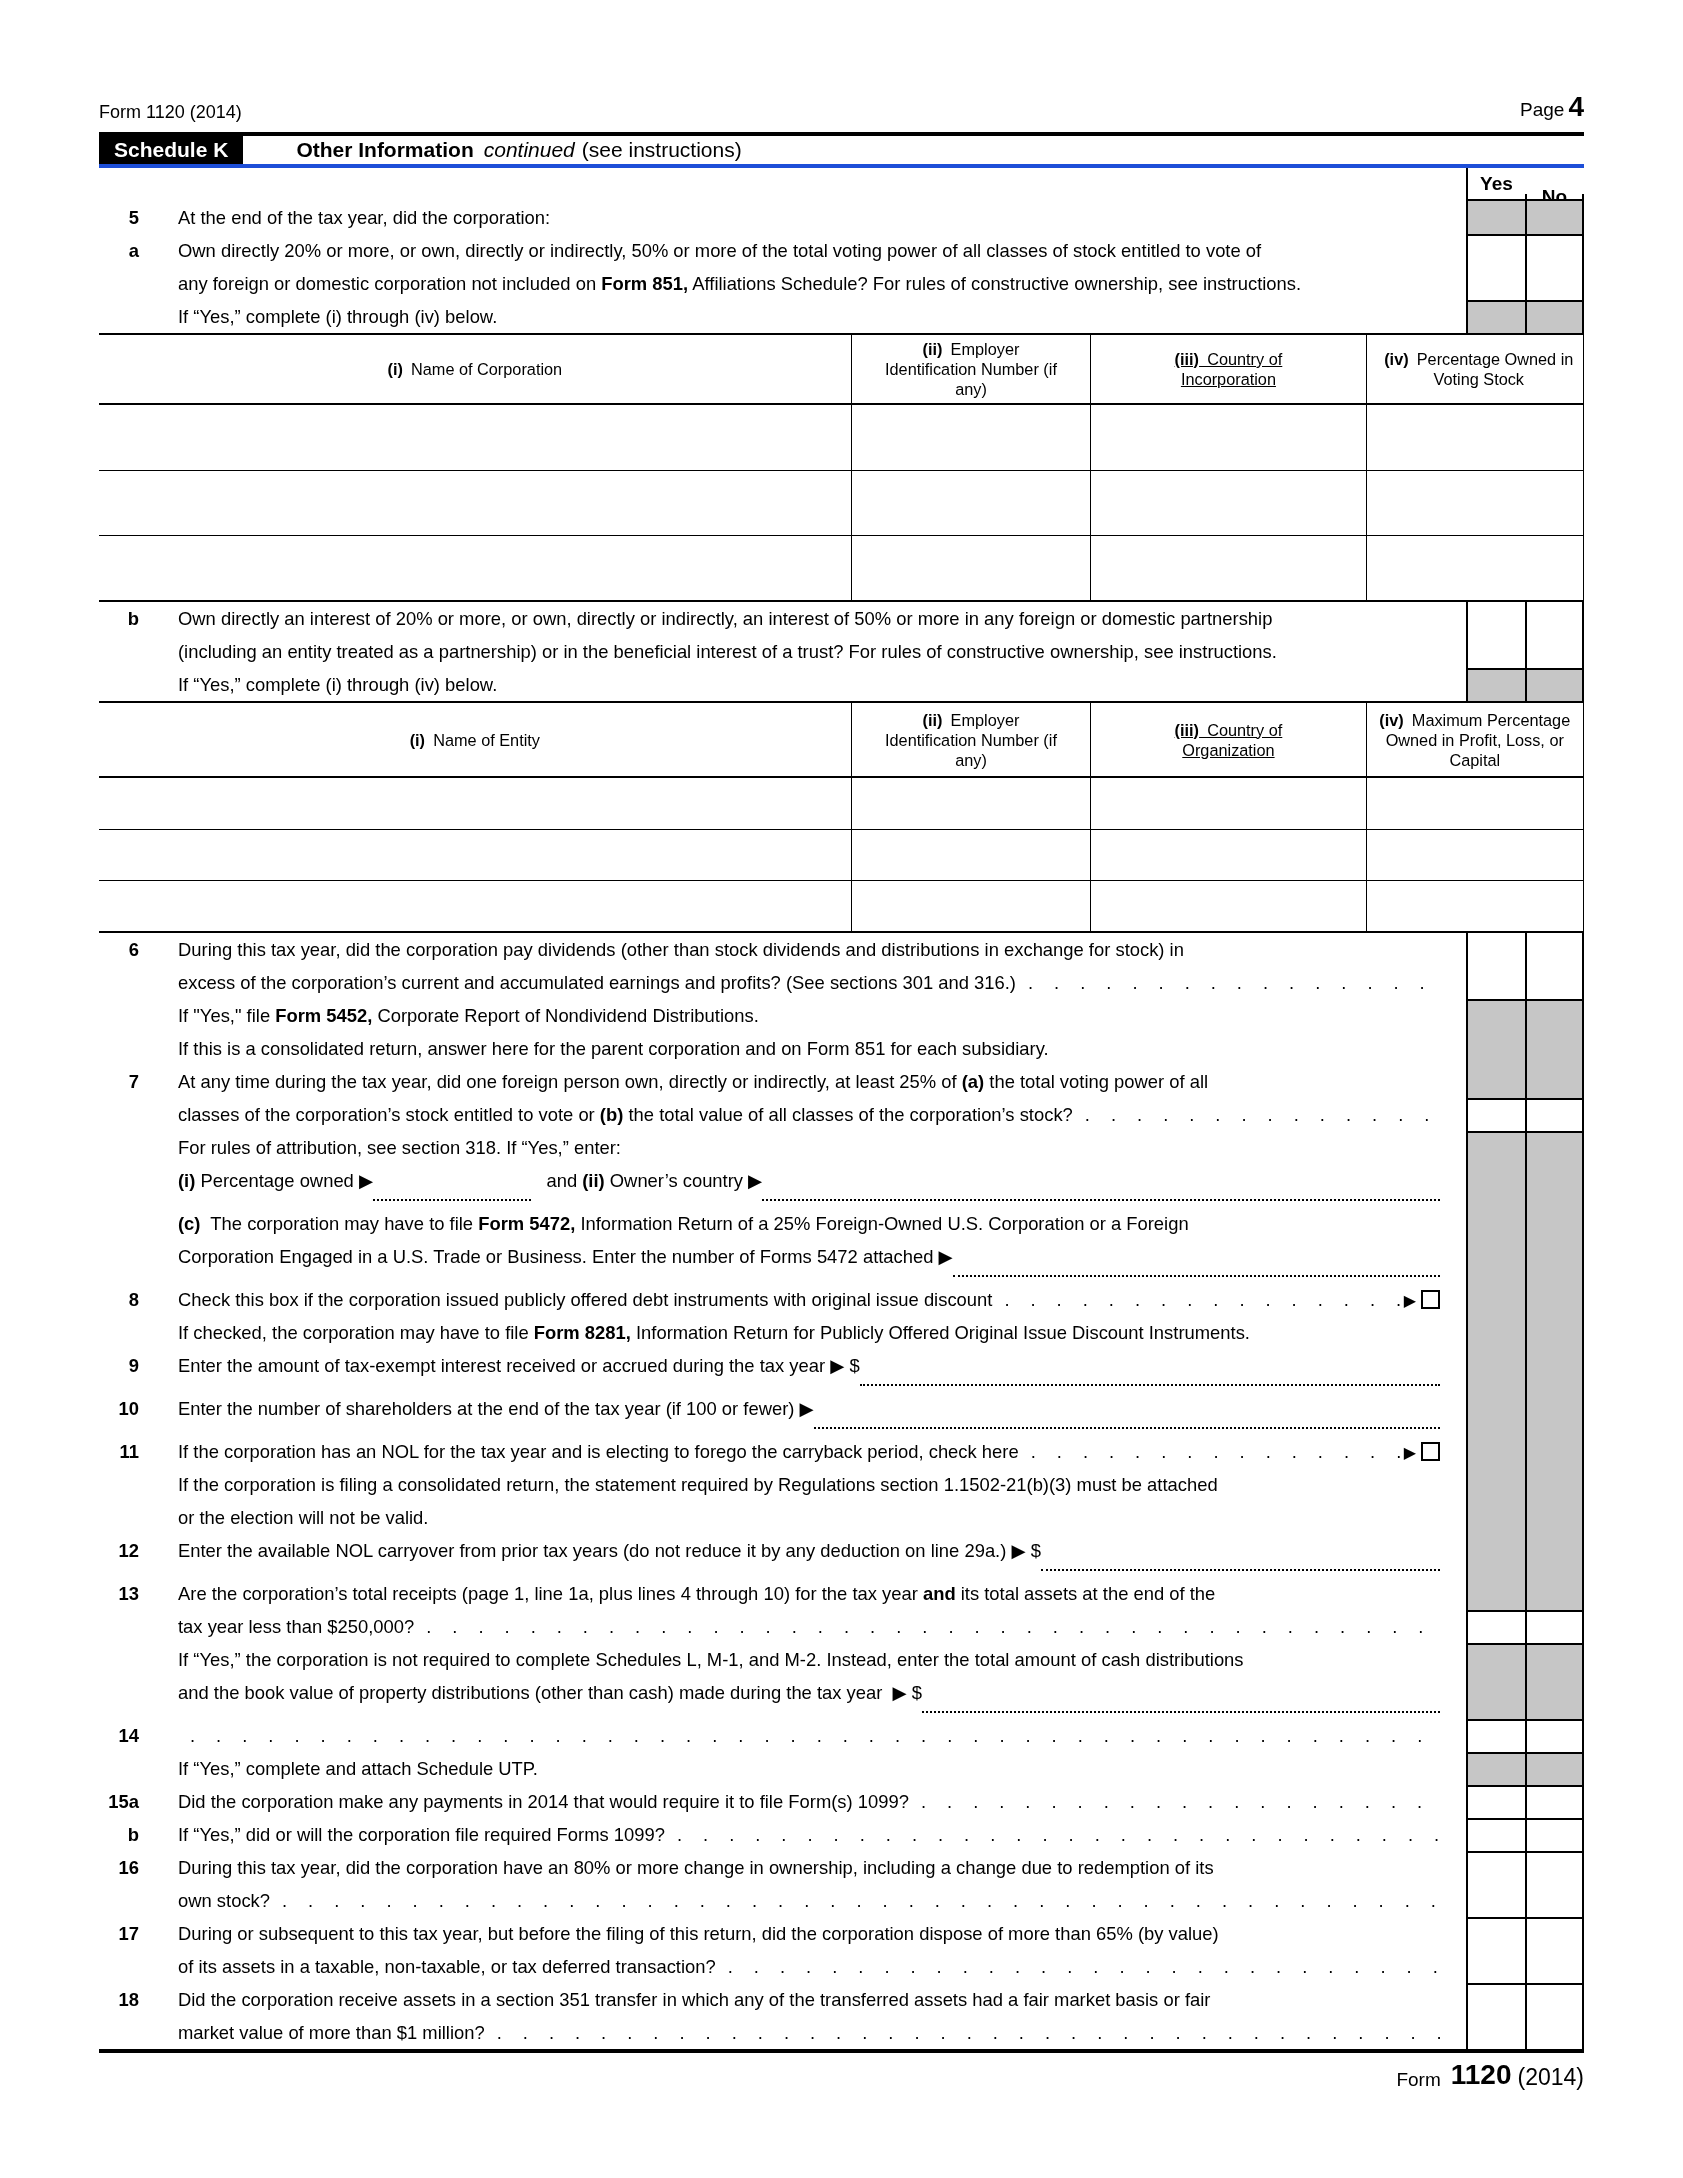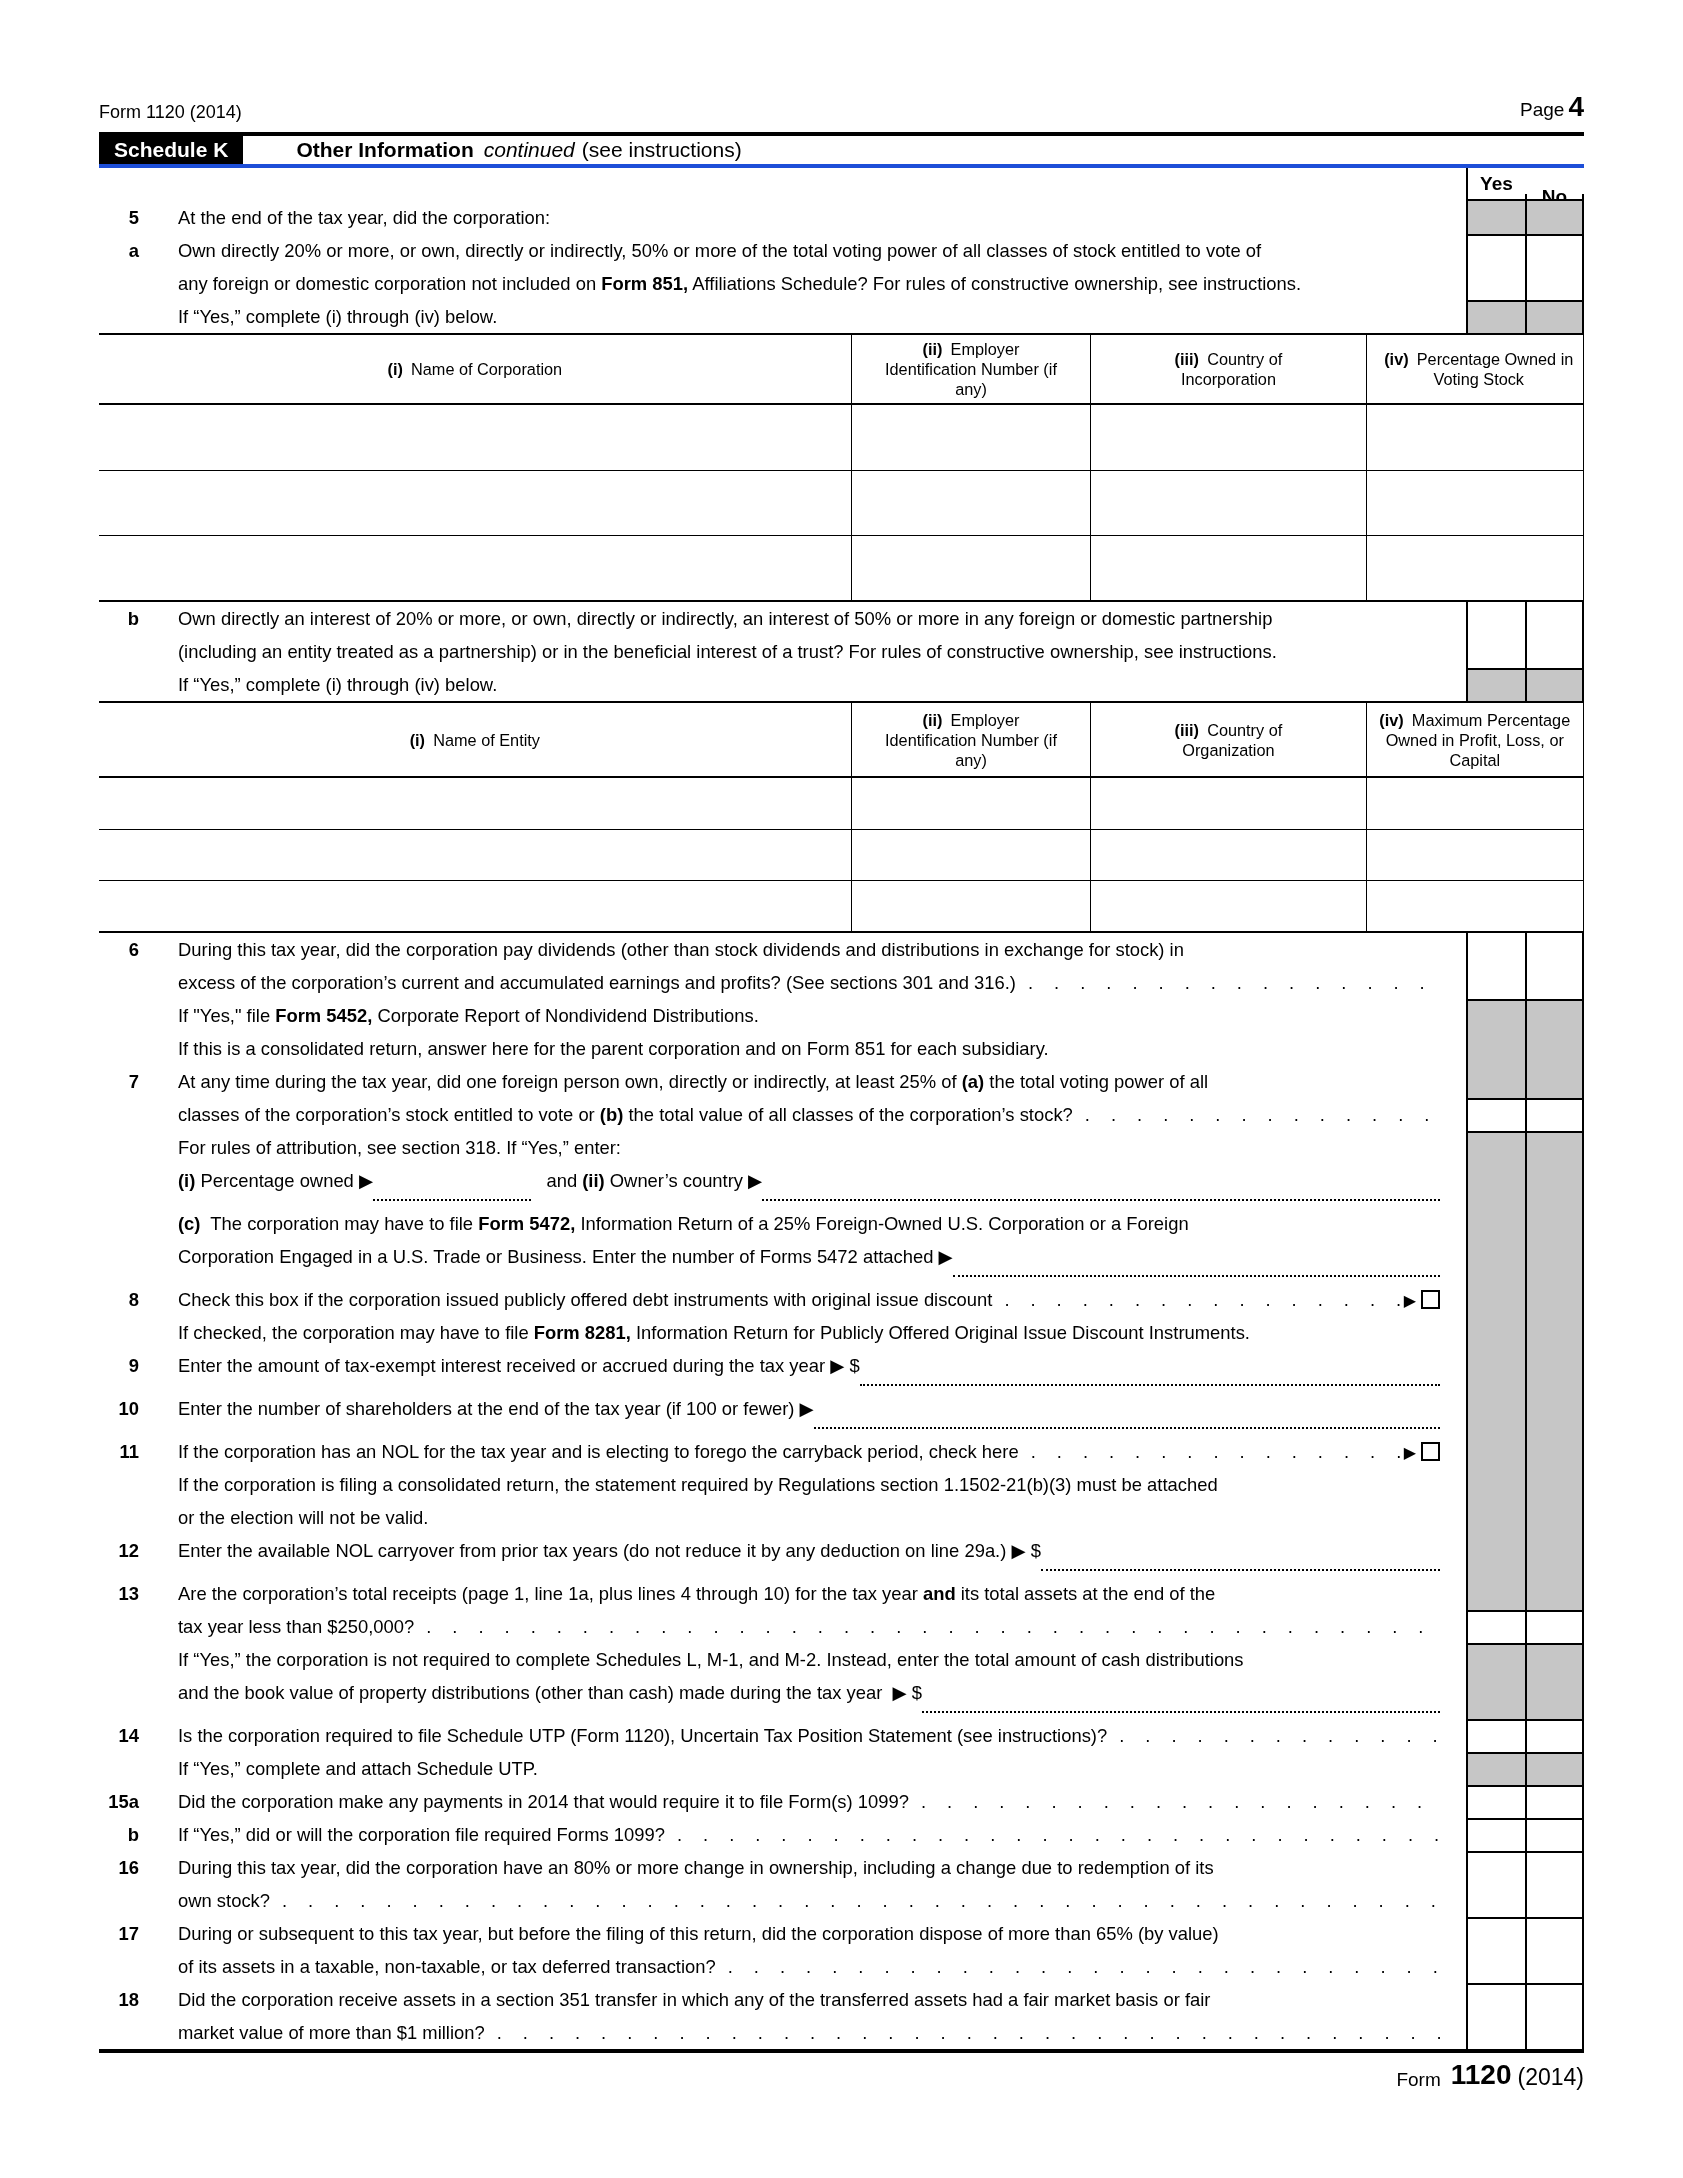--- a/index.html
+++ b/index.html
@@ -60,21 +60,21 @@
   .hcell .pre { font-weight:bold; }
   .trow { display:flex; border-top:1.5px solid #000; }
   .trow.first { border-top:none; }
   .tcell { display:block; }
   .cdiv { border-left:1.5px solid #000; }
   .c0 { width:50.65%; }
   .c1 { width:16.15%; }
   .c2 { width:18.55%; }
   .c3 { width:14.65%; }
   .hcell.c1 .inner { max-width:176px; }
-  .hcell.c2 .inner { max-width:149px; }
+  .hcell.c2 .inner { max-width:149px;text-decoration:underline; }
   .hcell.c3 .inner { max-width:198px; }
 
   
   .pagefoot { display:flex; justify-content:flex-end; align-items:flex-end; margin-top:6px; }
   .footword { font-size:19px; margin-right:10px; }
   .footnum { font-size:28px; font-weight:bold; }
   .footyear { font-size:23px; margin-left:6px; }
 </style>
 </head>
 <body>
@@ -374,21 +374,20 @@
             <span class="entryline fill"></span>
           </div>
         </div>
         <div class="cell yes grey bt"></div>
         <div class="cell no grey bt"></div>
       </div>
       <div class="qrow">
         <div class="qtext">
           <div class="tline">
             <span class="num">14</span>
-            <span class="seg">Is the corporation required to file Schedule UTP (Form 1120), Uncertain Tax Position Statement (see instructions)?</span>
             <span class="dots"></span>
           </div>
         </div>
         <div class="cell yes bt"></div>
         <div class="cell no bt"></div>
       </div>
       <div class="qrow">
         <div class="qtext">
           <div class="tline">
             <span class="seg">If “Yes,” complete and attach Schedule UTP.</span>

